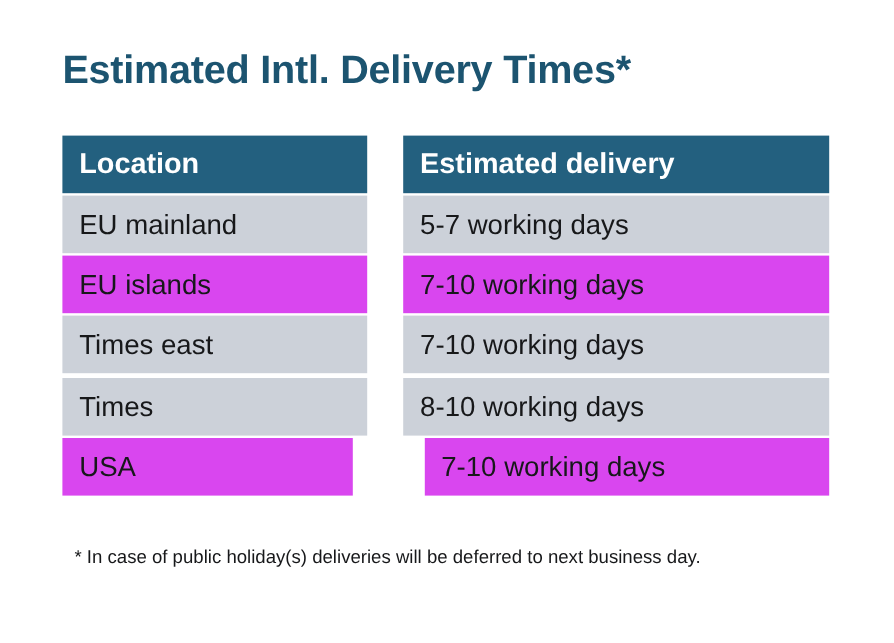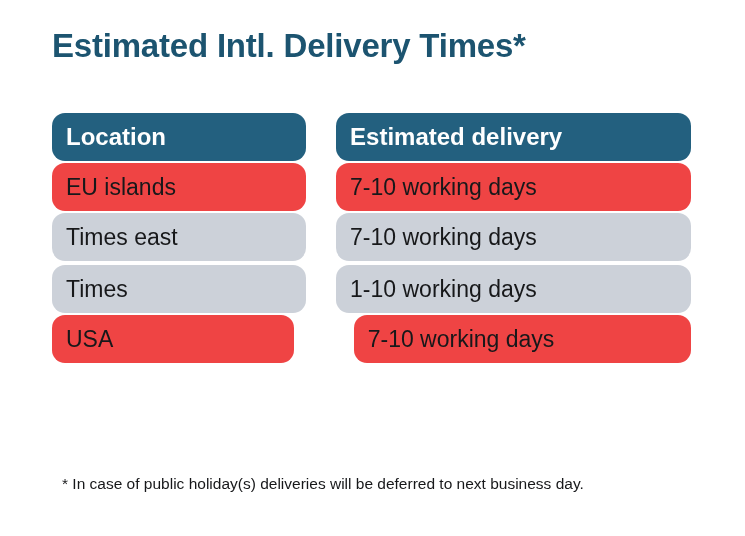--- a/index.html
+++ b/index.html
@@ -20,21 +20,21 @@
     width: 745px;
     height: 536px;
     background: #ffffff;
     box-sizing: border-box;
   }
 
   
   .title {
     position: absolute;
     left: 52px;
-    top: 24px;
+    top: 36px;
     font-size: 33px;
     font-weight: bold;
     letter-spacing: -0.2px;
     color: #1c5470;
     line-height: 44px;
     white-space: nowrap;
   }
 
   
   .table {
@@ -55,79 +55,82 @@
     box-sizing: border-box;
     display: flex;
     align-items: center;
     height: 48px;
     padding-left: 14px;
     font-size: 23px;
     color: #17181a;
     line-height: 1;
     overflow: hidden;
     white-space: nowrap;
-    border-radius: 13px;
   }
 
   .cell.c1 { width: 264px; margin-right: 6px; }
   .cell.c2 { width: 369px; margin-left: 24px; }
 
   .row.head .cell {
     background: #23607f;
     color: #ffffff;
     font-weight: bold;
     font-size: 24px;
     height: 48px;
   }
 
   .row.dark .cell  { background: #ccd1d9; }
-  .row.light .cell { background: #ef4444; }
+  .row.light .cell { background: #d946ef; }
 
   
   .footnote {
     position: absolute;
     left: 62px;
-    top: 473px;
+    top: 454px;
     font-size: 15.5px;
     color: #17181a;
     line-height: 22px;
     white-space: nowrap;
   }
 </style>
 </head>
 <body>
 
 <div class="page">
 
   <div class="title">Estimated Intl. Delivery Times*</div>
 
   <div class="table">
 
     <div class="row head">
       <div class="cell c1">Location</div>
       <div class="cell c2">Estimated delivery</div>
     </div>
 
+    <div class="row dark">
+      <div class="cell c1">EU mainland</div>
+      <div class="cell c2">5-7 working days</div>
+    </div>
 
     <div class="row light">
       <div class="cell c1">EU islands</div>
       <div class="cell c2">7-10 working days</div>
     </div>
 
     <div class="row dark">
       <div class="cell c1">Times east</div>
       <div class="cell c2">7-10 working days</div>
     </div>
 
     <div class="row light">
     </div>
 
     <div class="row dark">
       <div class="cell c1">Times</div>
-      <div class="cell c2">1-10 working days</div>
+      <div class="cell c2">8-10 working days</div>
     </div>
 
     <div class="row light">
       <div class="cell c1">USA</div>
       <div class="cell c2">7-10 working days</div>
     </div>
 
   </div>
 
   <div class="footnote">* In case of public holiday(s) deliveries will be deferred to next business day.</div>

